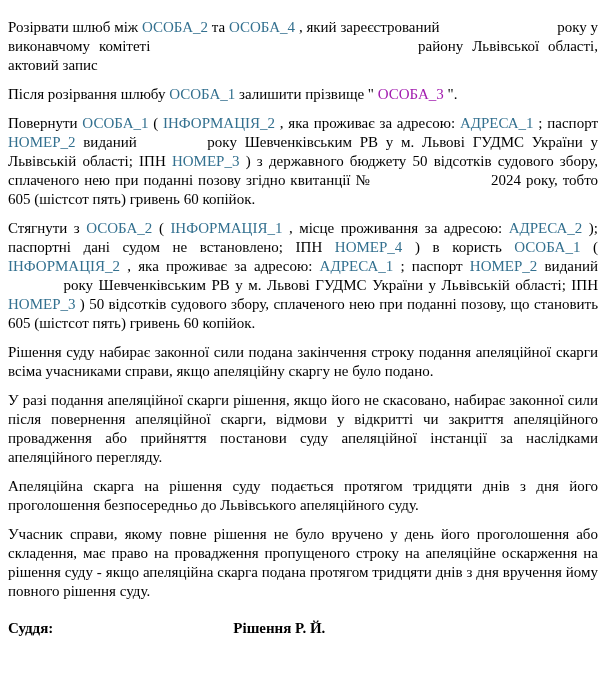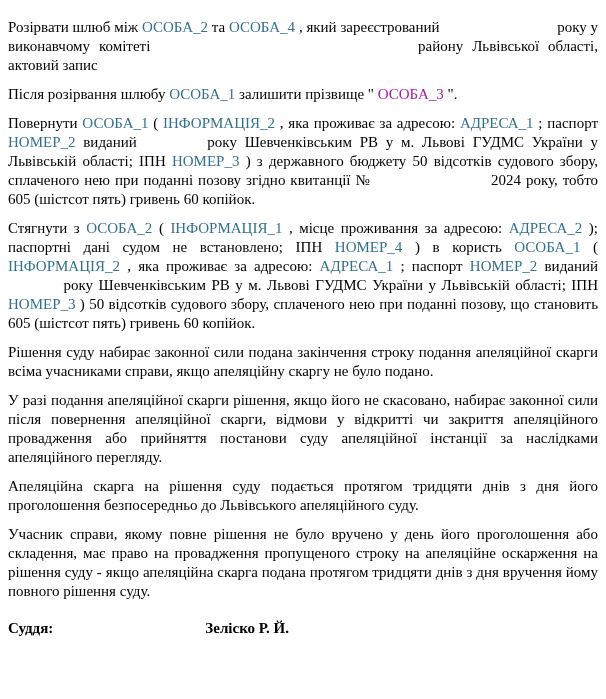--- a/index.html
+++ b/index.html
@@ -38,20 +38,21 @@
   .entity-link {
     text-decoration: none;
     cursor: pointer;
   }
   .signature {
     display: flex;
     align-items: flex-start;
     font-weight: bold;
     margin-top: 18px;
     line-height: 19px;
+    gap: 28px;
   }
   .sig-name {
     margin-left: 152px;
   }
 </style>
 </head>
 <body>
 
 <div class="page">
 
@@ -62,16 +63,16 @@
       <p class="para"><span>Повернути </span><a class="entity-link" href="#" style="color: rgb(51, 112, 143);">ОСОБА_1</a><span> ( </span><a class="entity-link" href="#" style="color: rgb(51, 112, 143);">ІНФОРМАЦІЯ_2</a><span> , яка проживає за адресою: </span><a class="entity-link" href="#" style="color: rgb(51, 112, 143);">АДРЕСА_1</a><span> ; паспорт </span><a class="entity-link" href="#" style="color: rgb(51, 112, 143);">НОМЕР_2</a><span> виданий </span><span class="gap" style="width: 55px;"></span><span> року Шевченківським РВ у м. Львові ГУДМС України у Львівській області; ІПН </span><a class="entity-link" href="#" style="color: rgb(51, 112, 143);">НОМЕР_3</a><span> ) з державного бюджету 50 відсотків судового збору, сплаченого нею при поданні позову згідно квитанції № </span><span class="gap" style="width: 110px;"></span><span> 2024 року, тобто 605 (шістсот пять) гривень 60 копійок.</span></p>
       <p class="para"><span>Стягнути з </span><a class="entity-link" href="#" style="color: rgb(51, 112, 143);">ОСОБА_2</a><span> ( </span><a class="entity-link" href="#" style="color: rgb(51, 112, 143);">ІНФОРМАЦІЯ_1</a><span> , місце проживання за адресою: </span><a class="entity-link" href="#" style="color: rgb(51, 112, 143);">АДРЕСА_2</a><span> ); паспортні дані судом не встановлено; ІПН </span><a class="entity-link" href="#" style="color: rgb(51, 112, 143);">НОМЕР_4</a><span> ) в користь </span><a class="entity-link" href="#" style="color: rgb(51, 112, 143);">ОСОБА_1</a><span> ( </span><a class="entity-link" href="#" style="color: rgb(51, 112, 143);">ІНФОРМАЦІЯ_2</a><span> , яка проживає за адресою: </span><a class="entity-link" href="#" style="color: rgb(51, 112, 143);">АДРЕСА_1</a><span> ; паспорт </span><a class="entity-link" href="#" style="color: rgb(51, 112, 143);">НОМЕР_2</a><span> виданий </span><span class="gap" style="width: 50px;"></span><span> року Шевченківським РВ у м. Львові ГУДМС України у Львівській області; ІПН </span><a class="entity-link" href="#" style="color: rgb(51, 112, 143);">НОМЕР_3</a><span> ) 50 відсотків судового збору, сплаченого нею при поданні позову, що становить 605 (шістсот пять) гривень 60 копійок.</span></p>
       <p class="para"><span>Рішення суду набирає законної сили подана закінчення строку подання апеляційної скарги всіма учасниками справи, якщо апеляційну скаргу не було подано.</span></p>
       <p class="para"><span>У разі подання апеляційної скарги рішення, якщо його не скасовано, набирає законної сили після повернення апеляційної скарги, відмови у відкритті чи закриття апеляційного провадження або прийняття постанови суду апеляційної інстанції за наслідками апеляційного перегляду.</span></p>
       <p class="para"><span>Апеляційна скарга на рішення суду подається протягом тридцяти днів з дня його проголошення безпосередньо до Львівського апеляційного суду.</span></p>
       <p class="para"><span>Учасник справи, якому повне рішення не було вручено у день його проголошення або складення, має право на провадження пропущеного строку на апеляційне оскарження на рішення суду - якщо апеляційна скарга подана протягом тридцяти днів з дня вручення йому повного рішення суду.</span></p>
     </div>
 
   <div class="signature">
     <span>Суддя:</span>
-    <span class="sig-name">Зеліско Р. Й.</span>
+    <span class="sig-name">Рішення Р. Й.</span>
   </div>
 
 </div>
 
 </body></html>

